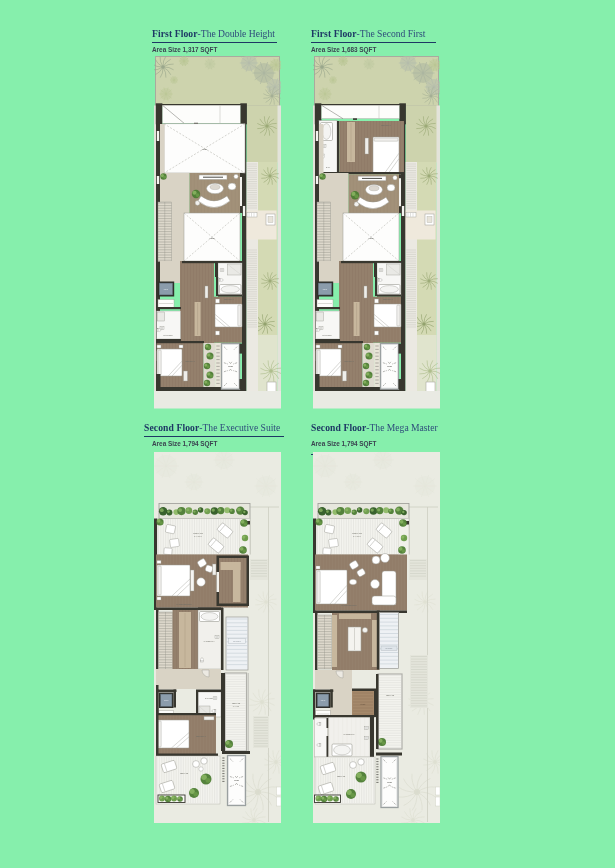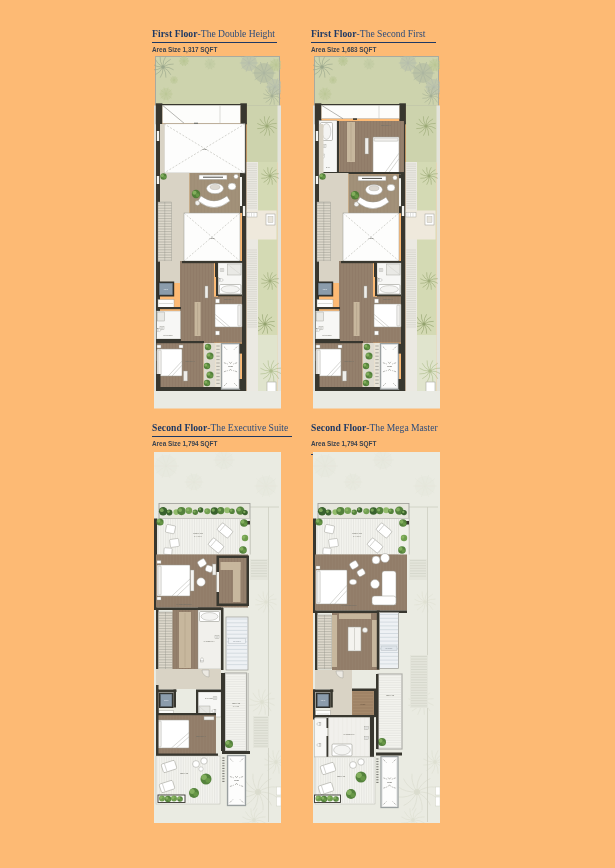--- a/index.html
+++ b/index.html
@@ -1,15 +1,15 @@
 <!DOCTYPE html>
 <html><head><meta charset="utf-8">
 <style>
 html,body{margin:0;padding:0;background:#ffffff;}
-#page{position:relative;width:615px;height:868px;background:#fdba74;overflow:hidden;}
+#page{position:relative;width:615px;height:868px;background:#86efac;overflow:hidden;}
 text{font-family:'Liberation Sans',sans-serif;}
 </style></head>
 <body>
 <div id="page">
 
 <div style="position:absolute;left:152px;top:29px;width:125px;border-bottom:1.2px solid #1d3864;padding-bottom:3px;white-space:nowrap;font-family:'Liberation Serif',serif;font-size:9.6px;color:#1d3864;line-height:10px;"><b style="letter-spacing:0.1px;">First Floor</b><span style="color:#2e4d7b;">-The Double Height</span></div>
 
 <div style="position:absolute;left:152px;top:46px;font-family:'Liberation Sans',sans-serif;font-size:6.4px;font-weight:bold;color:#3a4350;">Area Size 1,317 SQFT</div>
 
 <div style="position:absolute;left:311px;top:29px;width:125px;border-bottom:1.2px solid #1d3864;padding-bottom:3px;white-space:nowrap;font-family:'Liberation Serif',serif;font-size:9.6px;color:#1d3864;line-height:10px;"><b style="letter-spacing:0.1px;">First Floor</b><span style="color:#2e4d7b;">-The Second First</span></div>
@@ -1204,21 +1204,21 @@
       <line x1="80.3" y1="314.9" x2="79.3" y2="314.6" stroke="#6f6f68" stroke-width="0.5"></line>
       <path d="M75.1 305.85 L76.5 307.55 L77.9 305.85 M75.1 314.85 L76.5 313.15000000000003 L77.9 314.85" stroke="#6f6f68" stroke-width="0.45" fill="none"></path>
       <text x="76.5" y="311.25" font-size="2.1" font-weight="bold" fill="#55554f" text-anchor="middle" font-family="Liberation Sans, sans-serif">VOID</text>
 
 <rect x="85.5" y="287.6" width="4.5" height="10" fill="#38372f"></rect>
 <rect x="85.5" y="323" width="4.5" height="10" fill="#38372f"></rect>
 
 <rect x="2" y="318" width="4.5" height="17" fill="#38372f"></rect>
     </svg>
 
-<div style="position:absolute;left:152px;top:423px;width:140px;border-bottom:1.2px solid #1d3864;padding-bottom:3px;white-space:nowrap;font-family:'Liberation Serif',serif;font-size:9.6px;color:#1d3864;line-height:10px;"><b style="letter-spacing:0.1px;">Second Floor</b><span style="color:#2e4d7b;">-The Executive Suite</span></div>
+<div style="position:absolute;left:144px;top:423px;width:140px;border-bottom:1.2px solid #1d3864;padding-bottom:3px;white-space:nowrap;font-family:'Liberation Serif',serif;font-size:9.6px;color:#1d3864;line-height:10px;"><b style="letter-spacing:0.1px;">Second Floor</b><span style="color:#2e4d7b;">-The Executive Suite</span></div>
 
 <div style="position:absolute;left:152px;top:440px;font-family:'Liberation Sans',sans-serif;font-size:6.4px;font-weight:bold;color:#3a4350;">Area Size 1,794 SQFT</div>
 
 <div style="position:absolute;left:311px;top:423px;width:128px;border-bottom:1.2px solid #1d3864;padding-bottom:21px;white-space:nowrap;font-family:'Liberation Serif',serif;font-size:9.6px;color:#1d3864;line-height:10px;"><b style="letter-spacing:0.1px;">Second Floor</b><span style="color:#2e4d7b;">-The Mega Master</span></div>
 
 <div style="position:absolute;left:311px;top:440px;font-family:'Liberation Sans',sans-serif;font-size:6.4px;font-weight:bold;color:#3a4350;">Area Size 1,794 SQFT</div>
 
 <svg style="position:absolute;left:154px;top:452px;" width="127" height="371" viewBox="0 0 127 371" shape-rendering="auto">
 <rect x="0" y="0" width="127" height="371" fill="#eaebe2"></rect>
 

